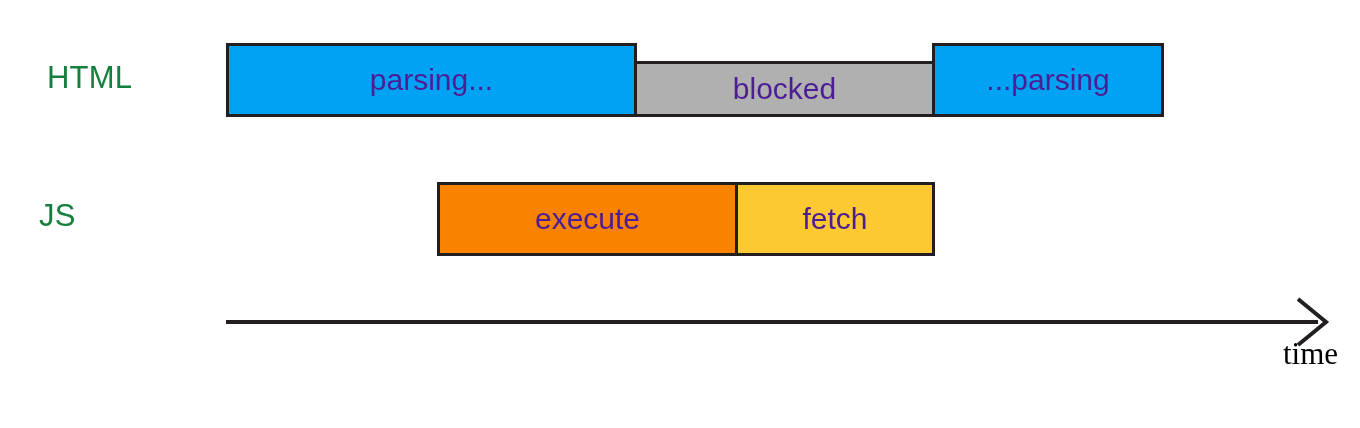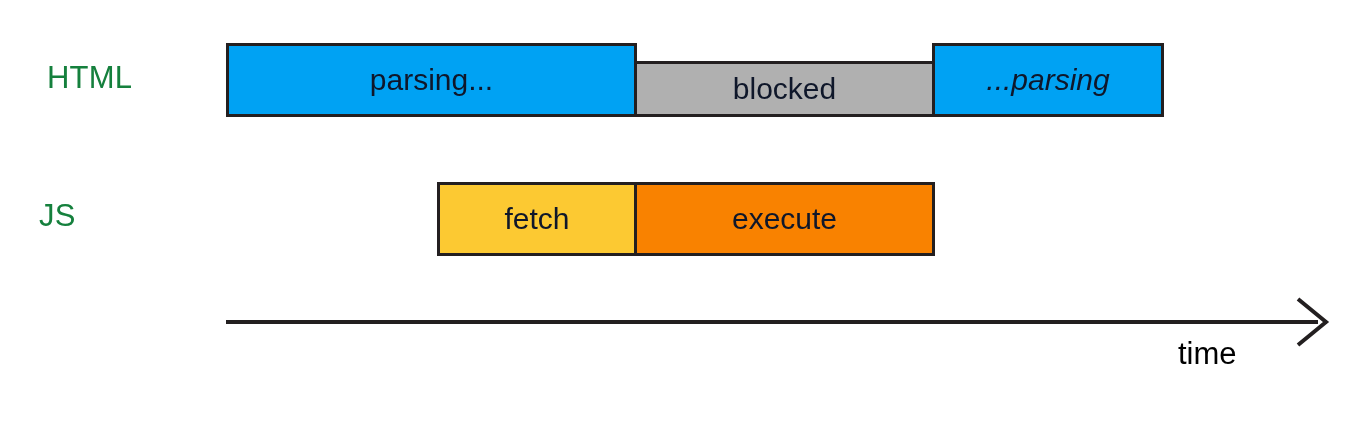--- a/index.html
+++ b/index.html
@@ -42,61 +42,62 @@
   #row-js   { left: 437px; top: 182px; }
 
   .segment {
     box-sizing: border-box;
     border: 3px solid #231f20;
     display: flex;
     align-items: center;
     justify-content: center;
     font-size: 30px;
     line-height: 1;
-    color: #0f172a;
+    color: #4c1d95;
     white-space: nowrap;
   }
   .segment + .segment { margin-left: -3px; }
 
   
   #time-axis {
     position: absolute;
     left: 220px;
     top: 295px;
     width: 1120px;
     height: 60px;
   }
   #time-label {
     position: absolute;
-    left: 1178px;
+    left: 1283px;
     top: 338px;
     font-size: 31px;
     line-height: 1;
     color: #000000;
     white-space: nowrap;
+    font-family: Liberation Serif, serif;
   }
 </style>
 </head>
 <body>
 
 <div id="canvas">
 
   <div class="row-label" id="label-html">HTML</div>
 
   <div class="timeline-row" id="row-html">
     <div class="segment" style="background: rgb(0, 162, 243); width: 411px;">parsing...</div>
     <div class="segment" style="background: rgb(176, 176, 176); width: 301px; margin-top: 18px;">blocked</div>
-    <div class="segment" style="background: rgb(0, 162, 243); width: 232px; font-style: italic;">...parsing</div>
+    <div class="segment" style="background: rgb(0, 162, 243); width: 232px;">...parsing</div>
   </div>
 
   <div class="row-label" id="label-js">JS</div>
 
   <div class="timeline-row" id="row-js">
+    <div class="segment" style="background: rgb(249, 130, 0); width: 301px;">execute</div>
     <div class="segment" style="background: rgb(252, 201, 50); width: 200px;">fetch</div>
-    <div class="segment" style="background: rgb(249, 130, 0); width: 301px;">execute</div>
   </div>
 
   <svg id="time-axis" viewBox="0 0 1120 60">
     <line x1="6" y1="27" x2="1098" y2="27" stroke="#231f20" stroke-width="4"></line>
     <polyline points="1078,4 1106,27 1078,50" fill="none" stroke="#231f20" stroke-width="4" stroke-linecap="butt" stroke-linejoin="miter"></polyline>
   </svg>
 
   <div id="time-label">time</div>
 
 </div>

